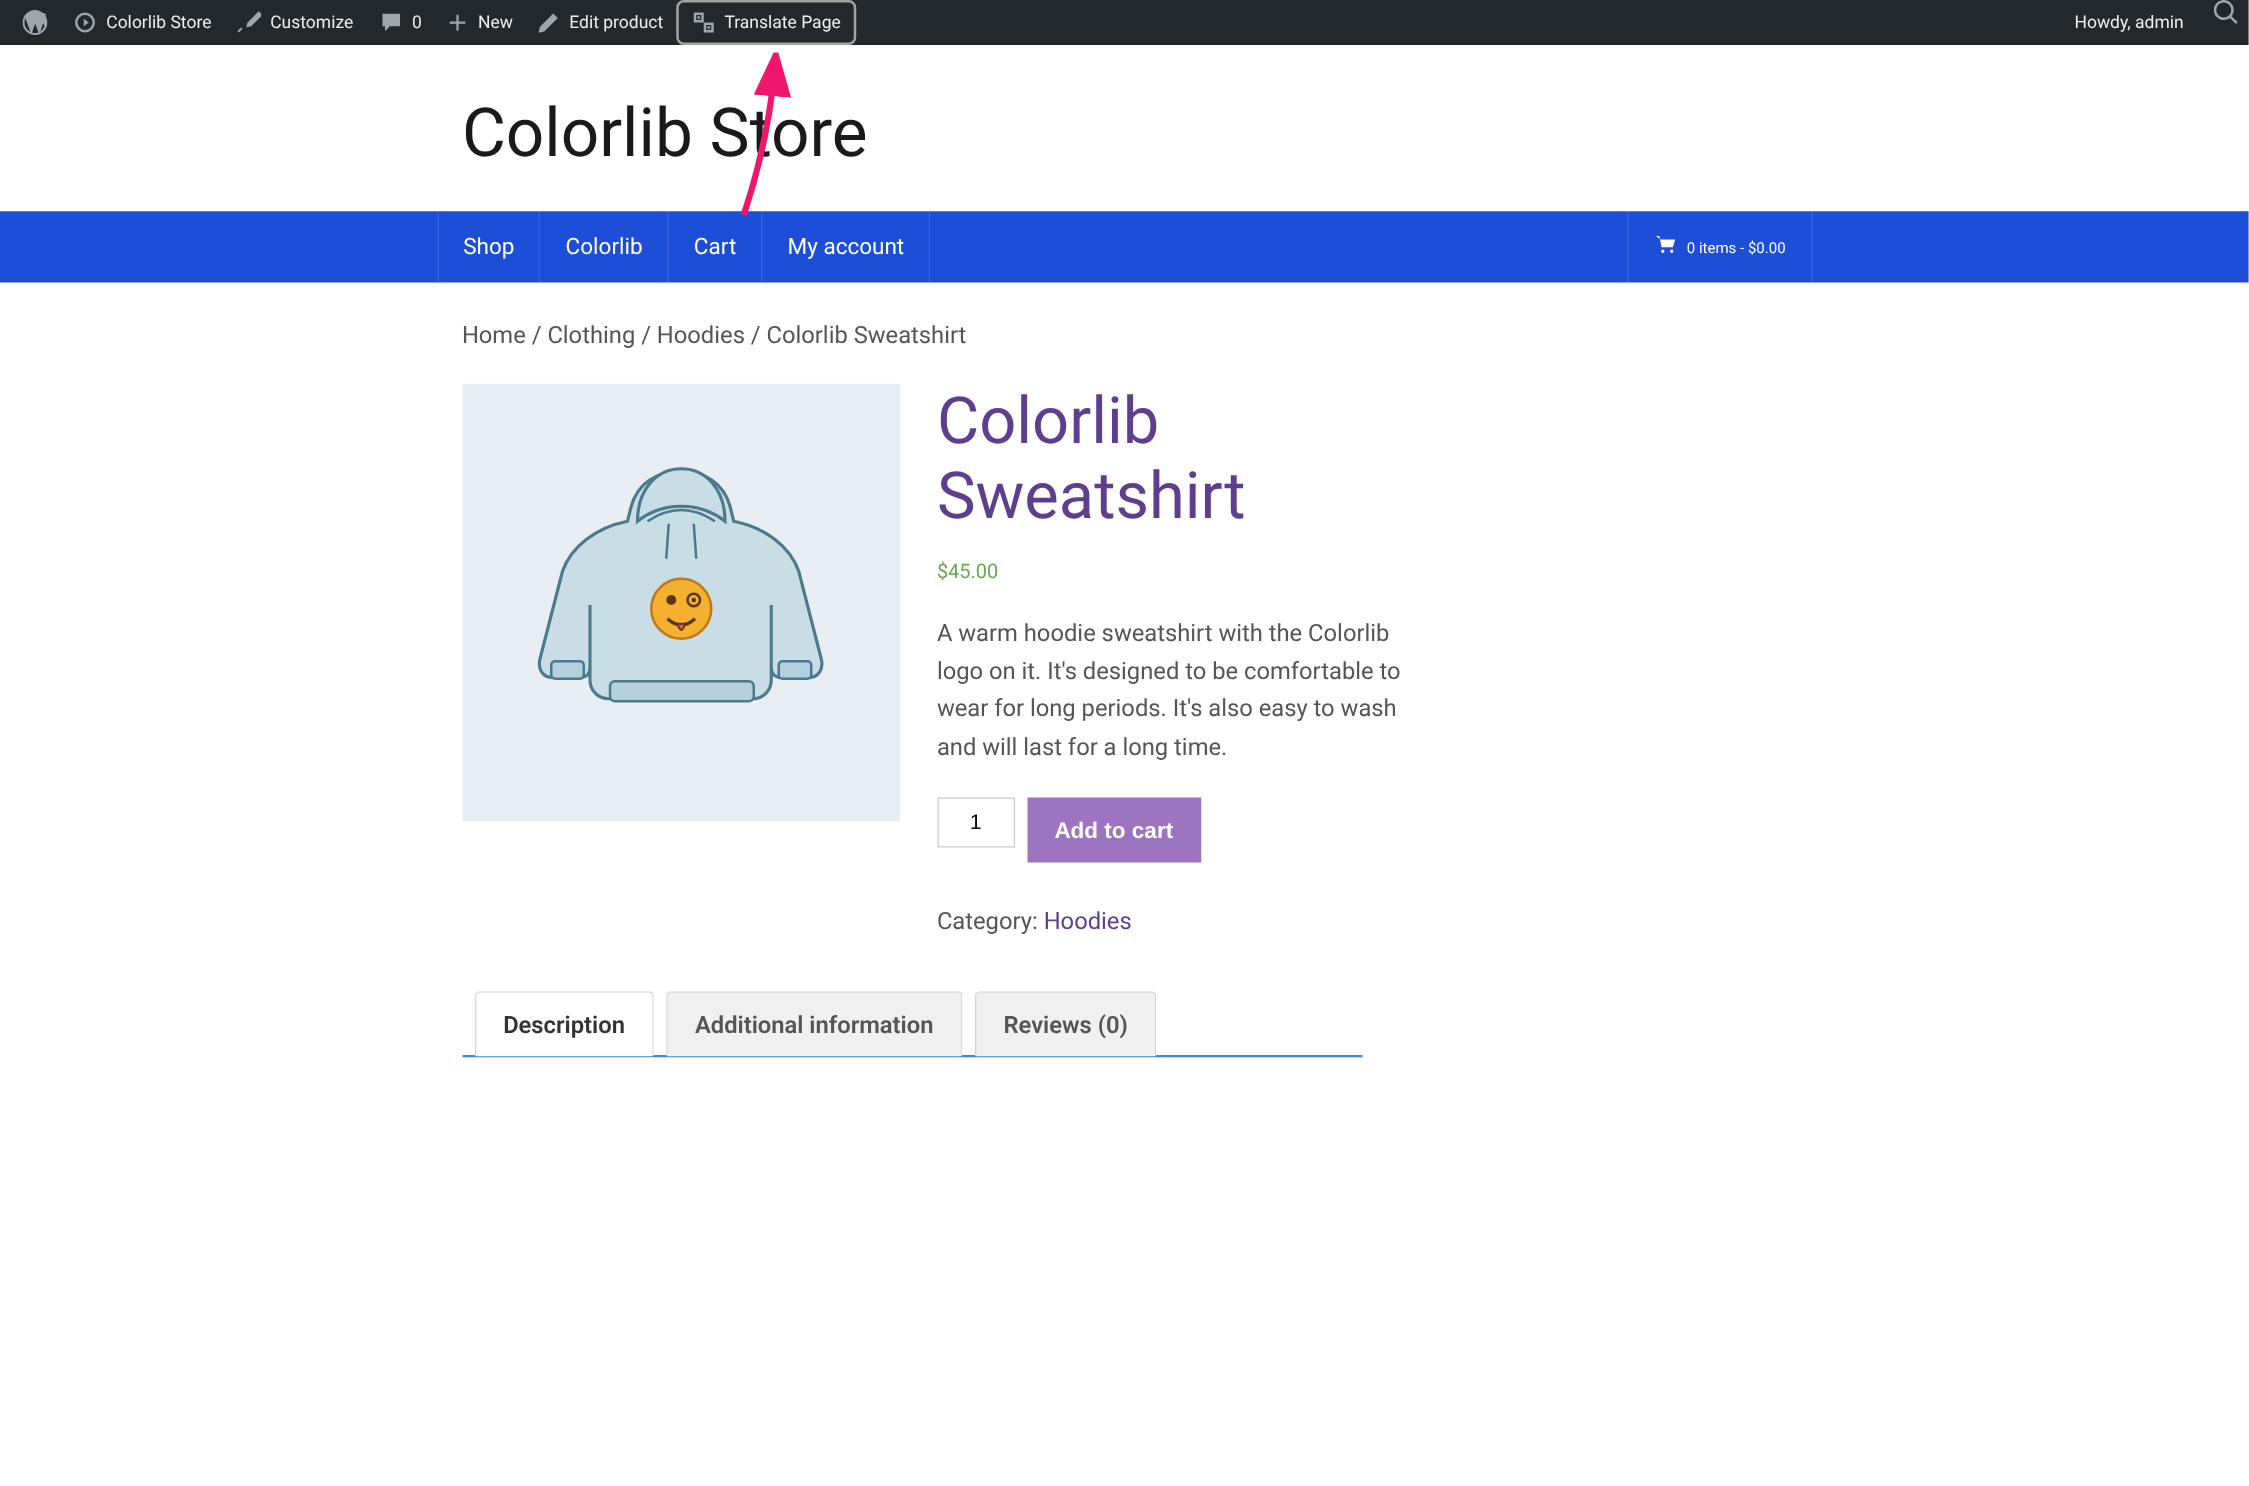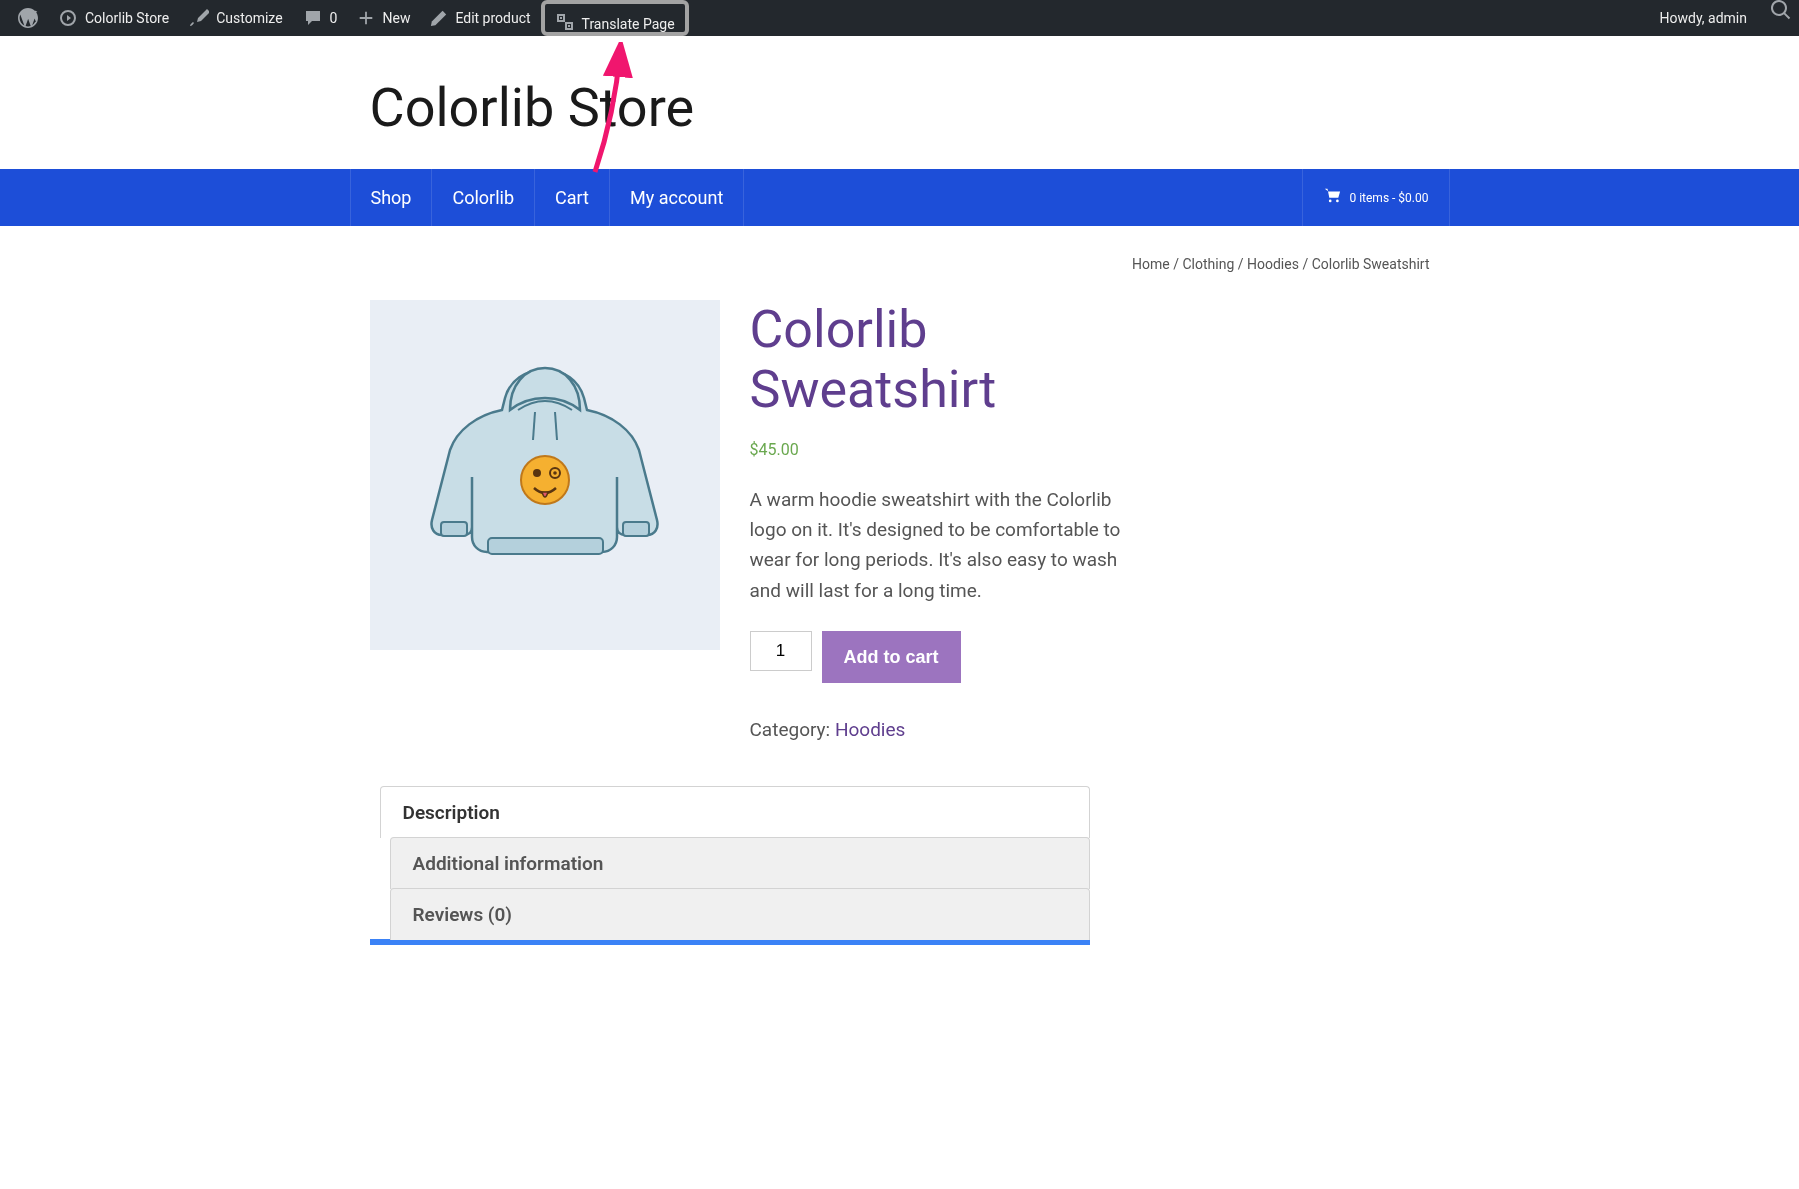--- a/index.html
+++ b/index.html
@@ -5,55 +5,55 @@
 * { margin: 0; padding: 0; box-sizing: border-box; }
 body { font-family: -apple-system, BlinkMacSystemFont, "Segoe UI", Roboto, sans-serif; background: #fff; }
 
 
 .admin-bar { background: #23282d; height: 36px; display: flex; align-items: center; color: #eee; font-size: 14px; padding: 0 8px; }
 .admin-bar-left { display: flex; align-items: center; flex: 1; }
 .admin-bar-right { display: flex; align-items: flex-start; gap: 14px; }
 .admin-item { display: flex; align-items: center; gap: 7px; padding: 0 10px; height: 36px; color: #eee; cursor: pointer; }
 .admin-item .icon { display: inline-flex; align-items: center; justify-content: center; }
 .admin-item svg { fill: #a0a5aa; }
-.highlight-box { border: 4px solid #a3a3a3; border-radius: 6px; align-items: flex-end; }
+.highlight-box { border: 2px solid #a3a3a3; border-radius: 6px; }
 
 
 .site-header { padding: 40px 0 30px 0; }
 .container { max-width: 1100px; margin: 0 auto; padding: 0 20px; }
 .site-title { font-size: 54px; font-weight: 400; color: #1a1a1a; }
 
 
 .main-nav { background: #1d4ed8; }
 .nav-inner { display: flex; align-items: center; max-width: 1100px; margin: 0 auto; }
 .nav-menu { display: flex; }
 .nav-menu a { color: #fff; text-decoration: none; padding: 18px 20px; font-size: 18px; display: block; border-right: 1px solid rgba(255,255,255,0.12); }
 .nav-menu a:first-child { border-left: 1px solid rgba(255,255,255,0.12); }
 .nav-cart { margin-left: auto; color: #fff; font-size: 12px; padding: 18px 20px; display: flex; align-items: center; gap: 8px; border-left: 1px solid rgba(255,255,255,0.12); border-right: 1px solid rgba(255,255,255,0.12); }
 
 
-.breadcrumb { color: #555; font-size: 14px; margin-top: 30px; text-align: right; }
+.breadcrumb { color: #555; font-size: 19px; margin-top: 30px; }
 .breadcrumb a { color: #555; text-decoration: none; }
 
 
 .product-wrap { display: flex; gap: 30px; margin-top: 28px; }
 .product-image { width: 350px; height: 350px; background: #e9eef5; display: flex; align-items: center; justify-content: center; flex-shrink: 0; }
 .product-image svg { width: 270px; height: 270px; }
 .product-info { flex: 1; max-width: 380px; }
 .product-title { font-size: 52px; font-weight: 400; color: #5f3e8e; line-height: 1.15; margin-bottom: 20px; }
 .price { font-size: 16px; color: #6aa84f; margin-bottom: 26px; }
 .desc { font-size: 19px; color: #555; line-height: 1.6; margin-bottom: 25px; }
 .cart-form { display: flex; gap: 10px; margin-bottom: 35px; }
 .qty-input { width: 62px; height: 40px; border: 1px solid #ccc; text-align: center; font-size: 17px; }
 .add-cart-btn { background: #9c74bf; color: #fff; border: none; padding: 0 22px; font-size: 18px; font-weight: 600; cursor: pointer; height: 52px; }
 .meta { font-size: 19px; color: #555; }
 .meta a { color: #5f3e8e; text-decoration: none; }
 
 
-.tabs { display: flex; margin-top: 45px; border-bottom: 6px solid #3b82f6; padding-left: 10px; max-width: 720px; flex-direction: column; }
+.tabs { display: flex; margin-top: 45px; border-bottom: 2px solid #3b82f6; padding-left: 10px; max-width: 720px; }
 .tab { padding: 14px 22px; font-size: 19px; font-weight: 600; color: #555; background: #f0f0f0; border: 1px solid #d3d3d3; border-bottom: none; margin-right: 0; cursor: pointer; border-radius: 4px 4px 0 0; margin-bottom: -1px; }
 .tab.active { background: #fff; color: #333; }
 .tab + .tab { margin-left: 10px; }
 
 
 .arrow-anno { position: absolute; top: 42px; left: 565px; pointer-events: none; }
 .arrow-anno svg { width: 80px; height: 140px; }
 </style>
 </head>
 <body>

